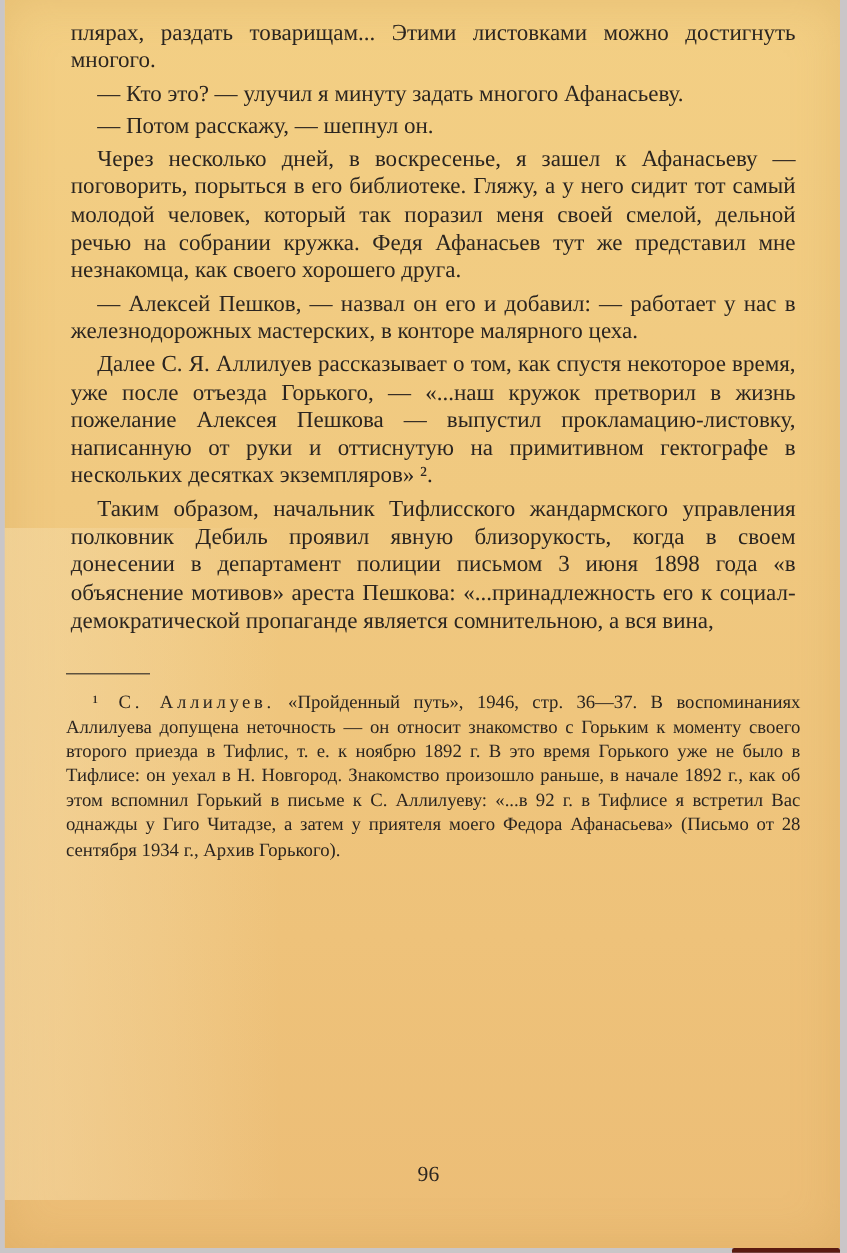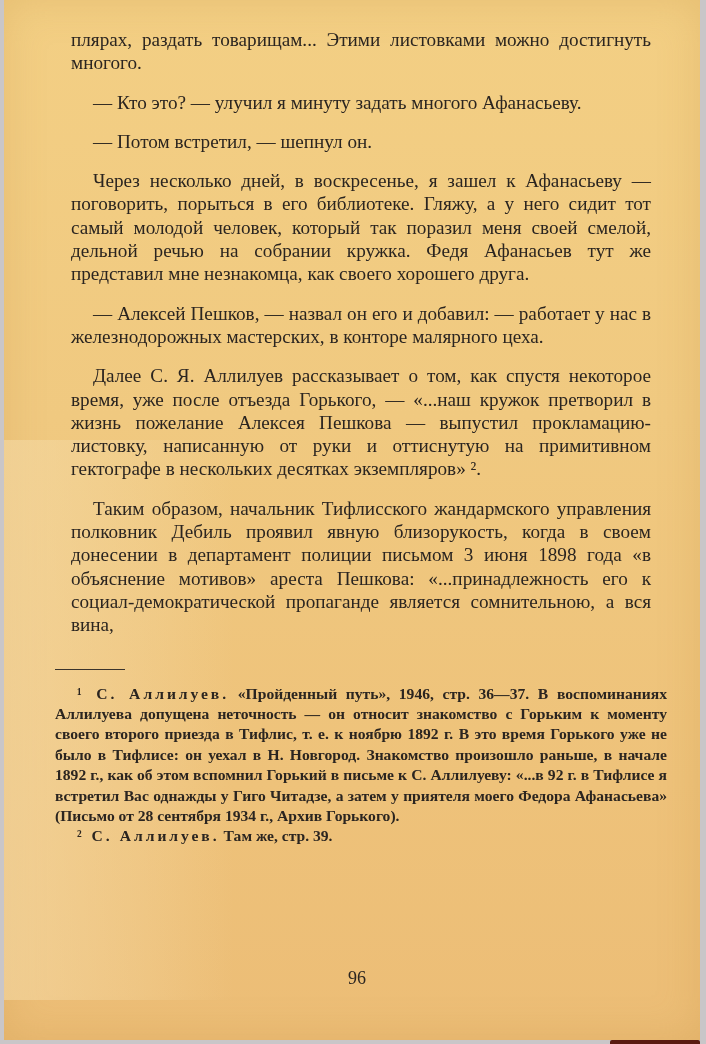--- a/index.html
+++ b/index.html
@@ -16,54 +16,53 @@
   .fade {
     position:absolute; left:0; top:440px; width:230px; height:560px;
     background: linear-gradient(90deg, rgba(245,220,170,0.55), rgba(245,220,170,0.25) 60%, rgba(245,220,170,0));
     pointer-events:none;
   }
   .text {
     position:absolute; left:51px; top:12px; width:612px;
     color:#2b2520; font-size:19.2px; line-height:23.3px;
     text-align:justify;
   }
-  .text p { margin:16px; text-indent:0; }
+  .text p { margin:4px; text-indent:0; }
   .text p.ind { text-indent:22px; }
   .rule { width:70px; height:0; border-top:1px solid #3a332c; margin:32px 0 14px 0; }
   .notes { font-size:15.6px; line-height:20.4px; }
   .notes p { margin:0; }
-  .notes p.ind { text-indent:22px;font-weight:bold; }
+  .notes p.ind { text-indent:22px; }
   .sp { letter-spacing:3px; }
   .pagenum {
     position:absolute; left:0; width:706px; top:968px; text-align:center;
     font-size:18px; color:#2b2520;
   }
   .bottom-edge {
     position:absolute; right:6px; bottom:0; width:90px; height:4px;
     background:#5a1a10; border-radius:2px 2px 0 0;
   }
 </style>
 </head>
 <body>
 
 <div class="page">
   <div class="fade"></div>
 
   <div class="text">
     <p>плярах, раздать товарищам... Этими листовками можно достигнуть многого.</p>
     <p class="ind">— Кто это? — улучил я минуту задать многого Афанасьеву.</p>
-    <p class="ind">— Потом встретил, — шепнул он.</p>
+    <p class="ind">— Потом расскажу, — шепнул он.</p>
     <p class="ind">Через несколько дней, в воскресенье, я зашел к Афанасьеву — поговорить, порыться в его библиотеке. Гляжу, а у него сидит тот самый молодой человек, который так поразил меня своей смелой, дельной речью на собрании кружка. Федя Афанасьев тут же представил мне незнакомца, как своего хорошего друга.</p>
     <p class="ind">— Алексей Пешков, — назвал он его и добавил: — работает у нас в железнодорожных мастерских, в конторе малярного цеха.</p>
     <p class="ind">Далее С. Я. Аллилуев рассказывает о том, как спустя некоторое время, уже после отъезда Горького, — «...наш кружок претворил в жизнь пожелание Алексея Пешкова — выпустил прокламацию-листовку, написанную от руки и оттиснутую на примитивном гектографе в нескольких десятках экземпляров» ².</p>
     <p class="ind">Таким образом, начальник Тифлисского жандармского управления полковник Дебиль проявил явную близорукость, когда в своем донесении в департамент полиции письмом 3 июня 1898 года «в объяснение мотивов» ареста Пешкова: «...принадлежность его к социал-демократической пропаганде является сомнительною, а вся вина,</p>
 
     <div class="rule"></div>
 
     <div class="notes">
       <p class="ind"><span class="sp">¹ С. Аллилуев.</span><span> «Пройденный путь», 1946, стр. 36—37. В воспоминаниях Аллилуева допущена неточность — он относит знакомство с Горьким к моменту своего второго приезда в Тифлис, т. е. к ноябрю 1892 г. В это время Горького уже не было в Тифлисе: он уехал в Н. Новгород. Знакомство произошло раньше, в начале 1892 г., как об этом вспомнил Горький в письме к С. Аллилуеву: «...в 92 г. в Тифлисе я встретил Вас однажды у Гиго Читадзе, а затем у приятеля моего Федора Афанасьева» (Письмо от 28 сентября 1934 г., Архив Горького).</span></p>
-      <p class="ind"><span class="sp">² С. Аллилуев.</span><span> Там же, стр. 39.</span></p>
     </div>
   </div>
 
   <div class="pagenum">96</div>
 </div>
 <div class="bottom-edge"></div>
 
 </body></html>

